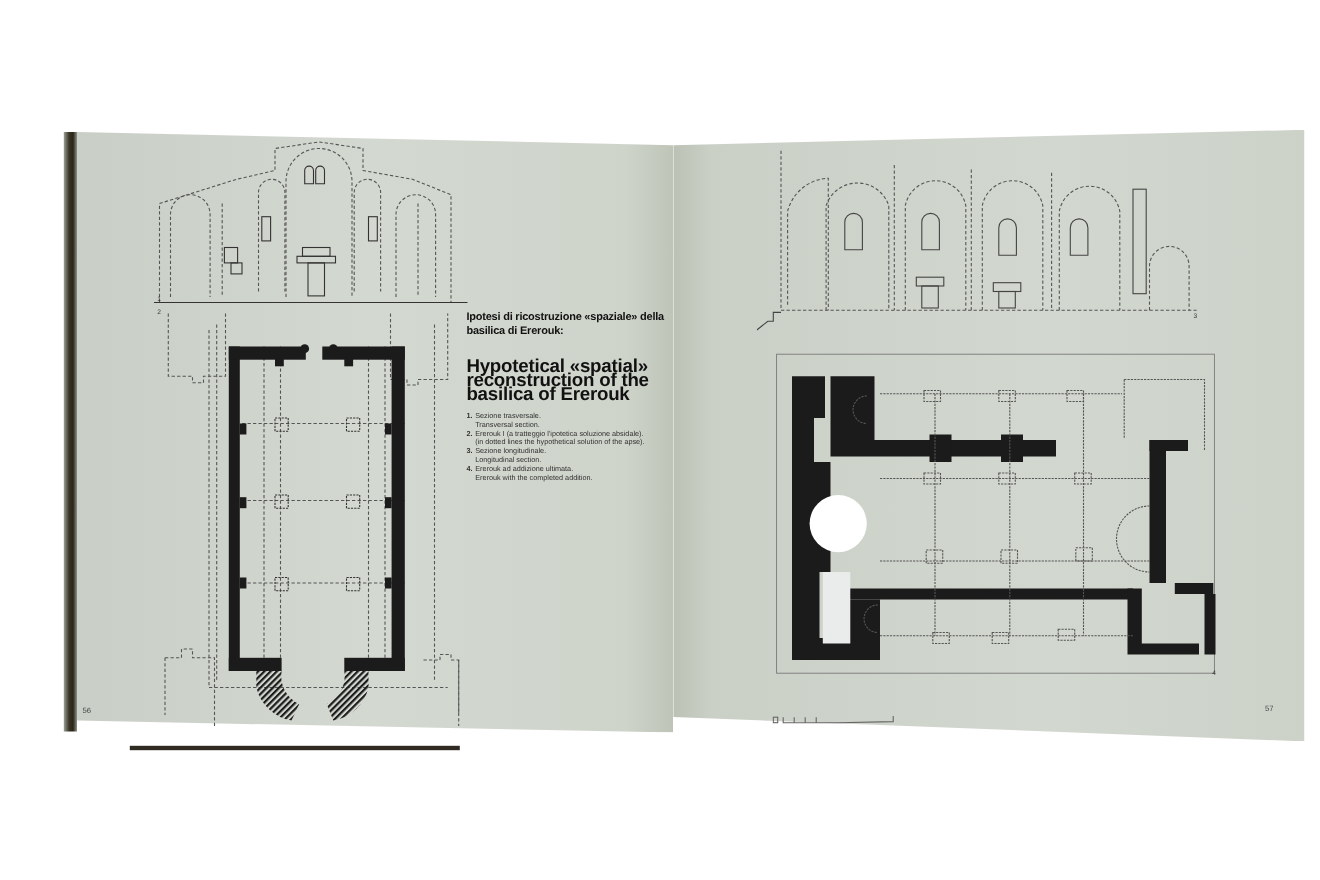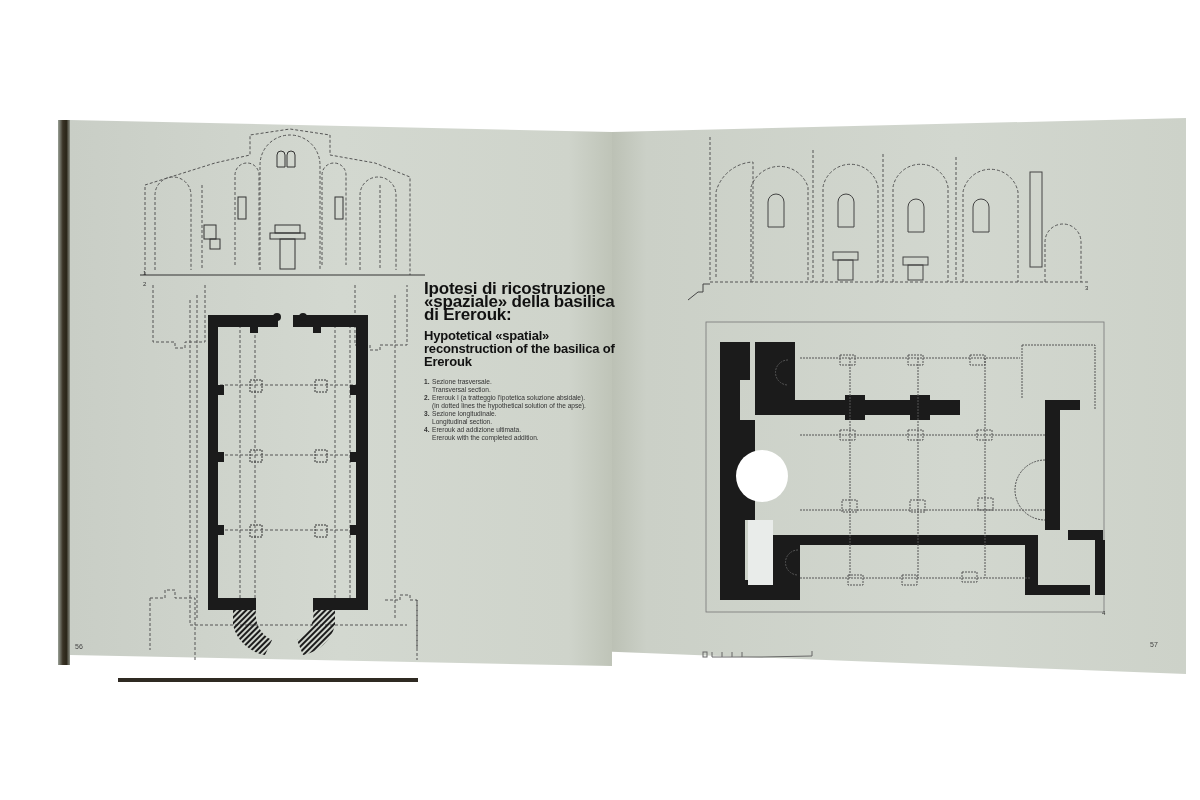--- a/index.html
+++ b/index.html
@@ -2,22 +2,22 @@
 <html><head>
 <meta charset="utf-8">
 <style>
   html, body { margin:0; padding:0; }
   body { width:1200px; height:800px; background:#ffffff; position:relative; overflow:hidden; font-family:"Liberation Sans", sans-serif; }
   .edge-left { position:absolute; left:58px; top:120px; width:12px; height:545px; background:linear-gradient(90deg,#9aa197 0%,#3a3427 40%,#2a2518 70%,#8e9288 100%); }
   .page-left { position:absolute; left:70px; top:118px; width:542px; height:548px; background:linear-gradient(90deg,#c9cec6 0%,#d3d8d0 50%,#cfd4cb 92%,#bfc4b8 100%); clip-path:polygon(0 2px,100% 14px,100% 100%,0 98%); }
   .page-right { position:absolute; left:612px; top:118px; width:574px; height:556px; background:linear-gradient(90deg,#bcc1b5 0%,#cbd0c7 6%,#d2d7cf 60%,#cdd2c9 100%); clip-path:polygon(0 14px,100% 0,100% 100%,0 96%); }
   .bottom-left-edge { position:absolute; left:118px; top:678px; width:300px; height:4px; background:#2f2a22; }
   .caption { position:absolute; left:424px; top:282px; width:200px; color:#111; }
-  .caption .it { font-weight:bold; font-size:17px; line-height:13px; letter-spacing:-0.2px; }
-  .caption .en { font-weight:bold; font-size:13px; line-height:13px; margin-top:8px; letter-spacing:-0.2px; }
+  .caption .it { font-weight:bold; font-size:10px; line-height:13px; letter-spacing:-0.2px; }
+  .caption .en { font-weight:bold; font-size:17px; line-height:13px; margin-top:18px; letter-spacing:-0.2px; }
   .caption ol { list-style:none; padding:0; margin:10px 0 0 0; font-size:6.6px; line-height:8px; color:#333; }
   .caption ol li { display:flex; }
   .caption ol .n { width:8px; font-weight:bold; }
   .pgnum { position:absolute; font-size:7px; color:#444; }
   .fignum { position:absolute; font-size:6px; color:#333; }
   svg { position:absolute; }
 </style>
 </head>
 <body>
 

